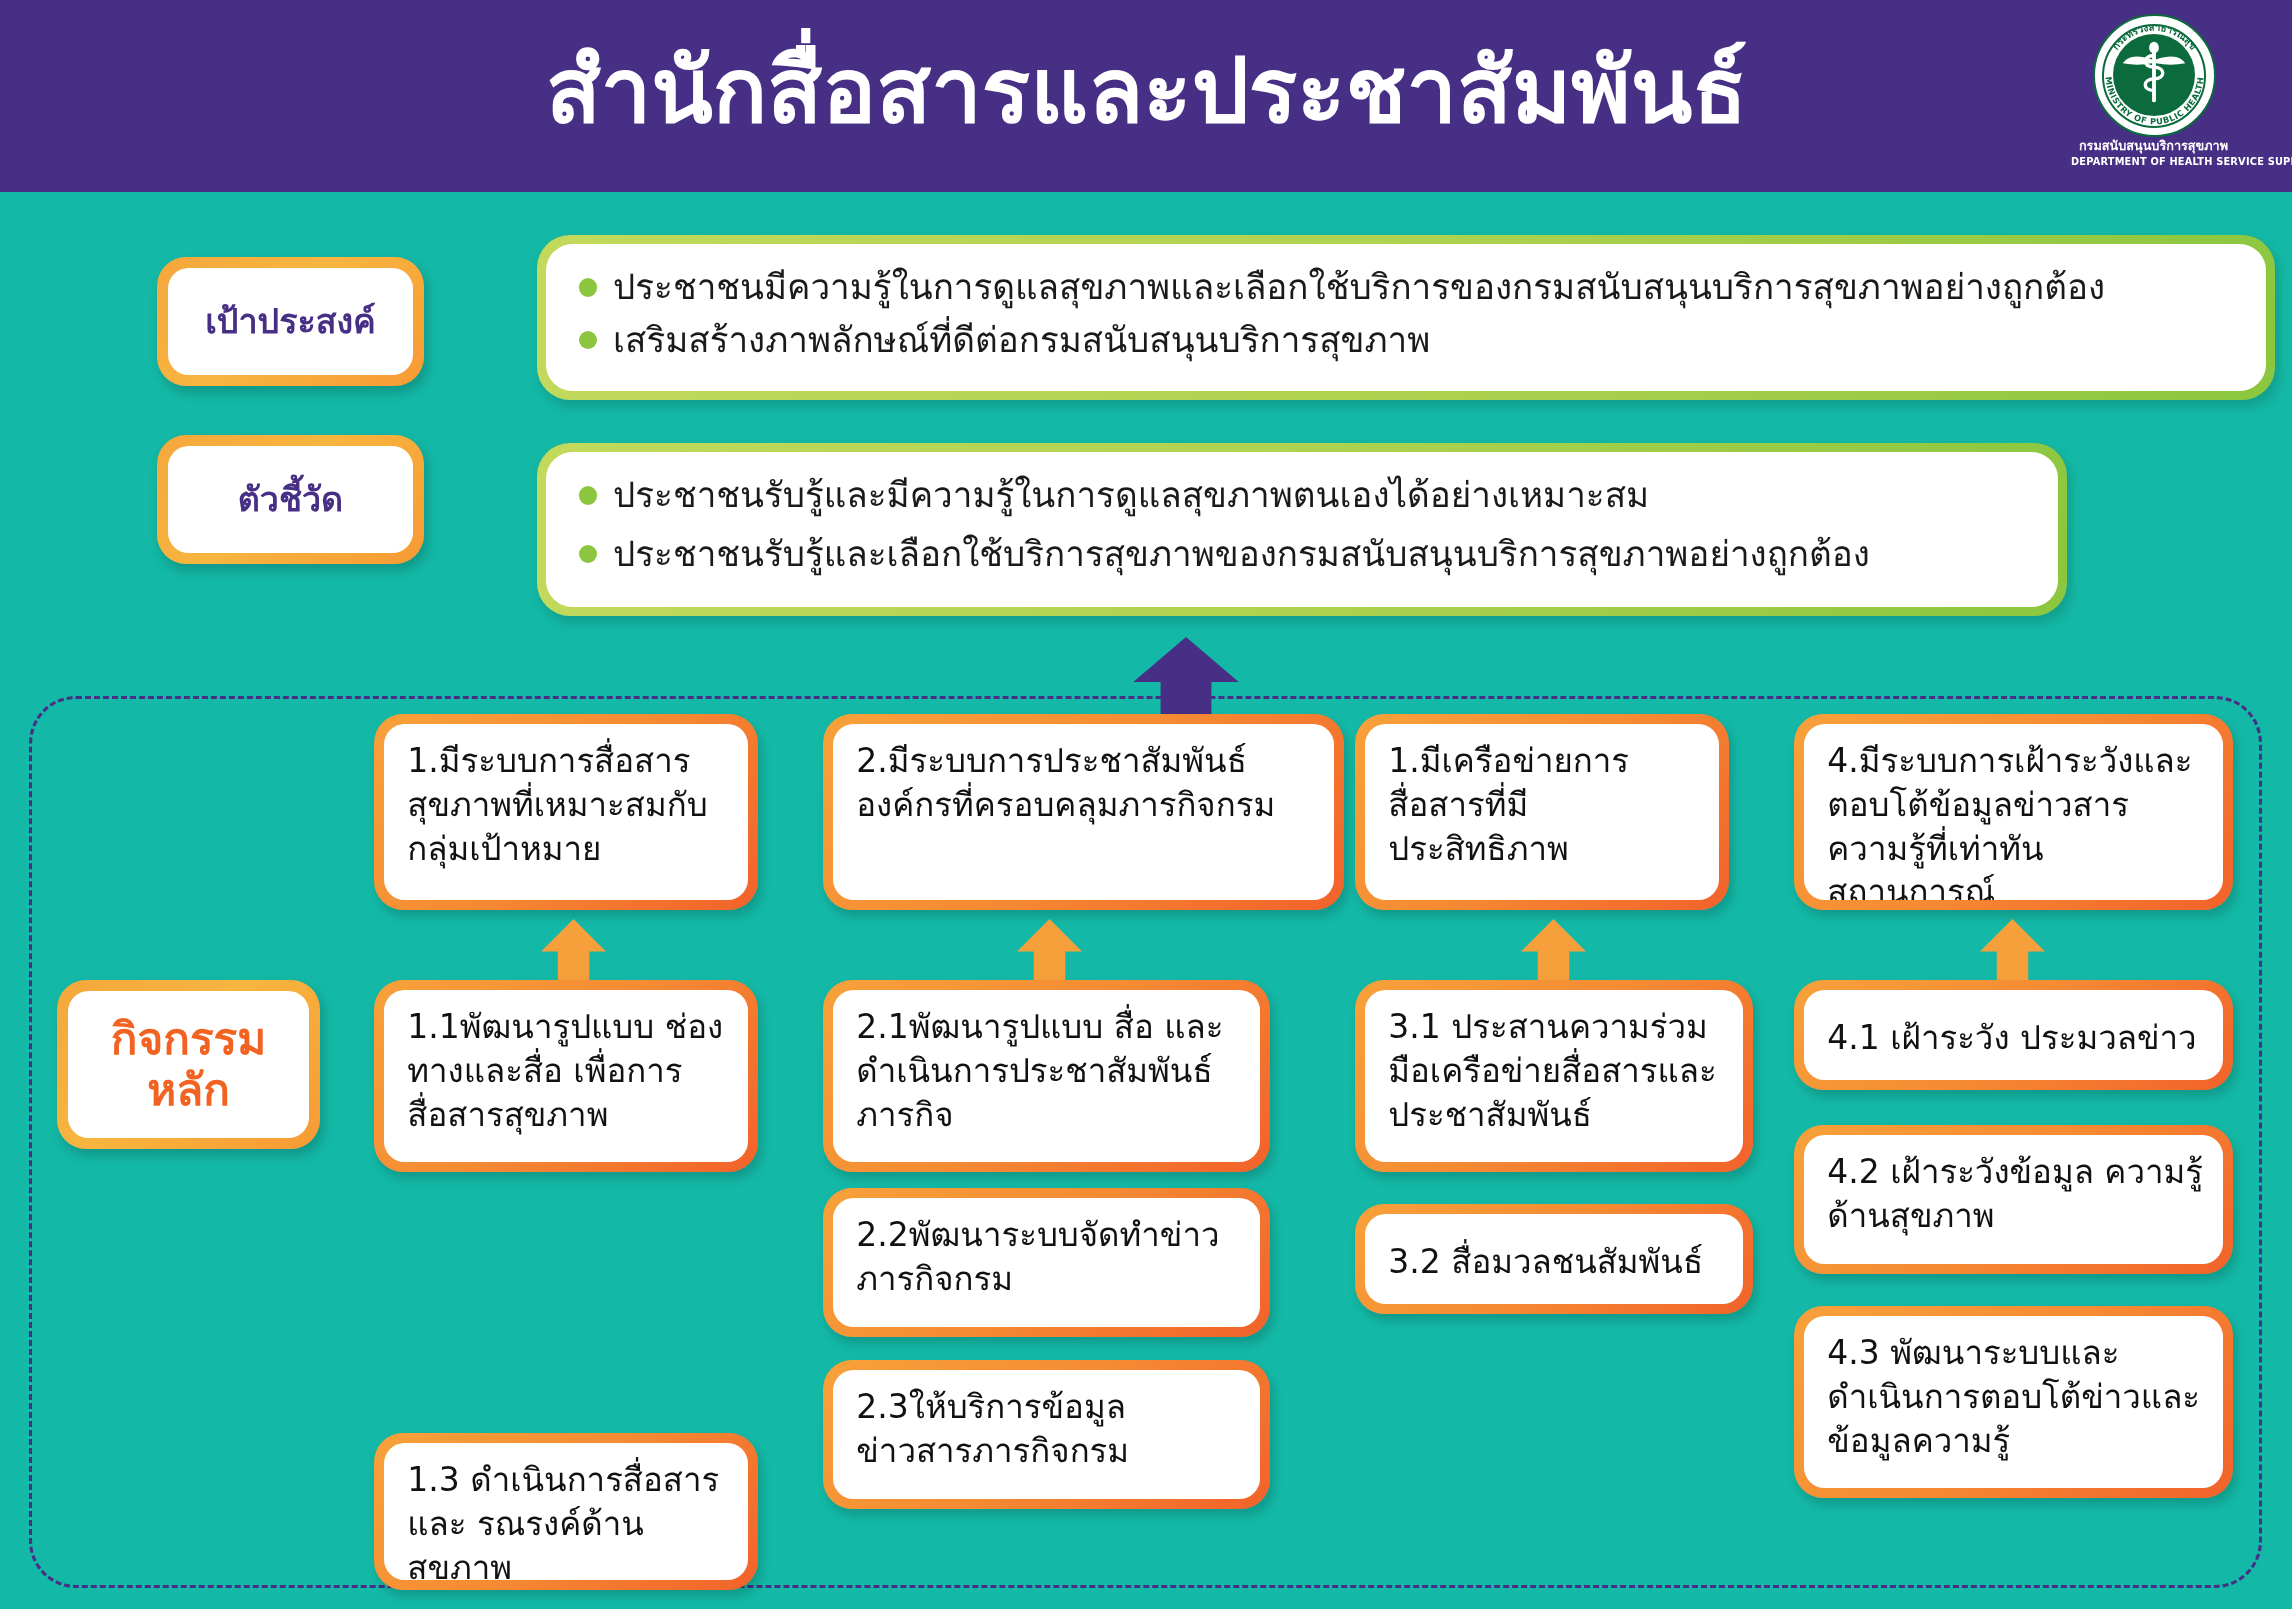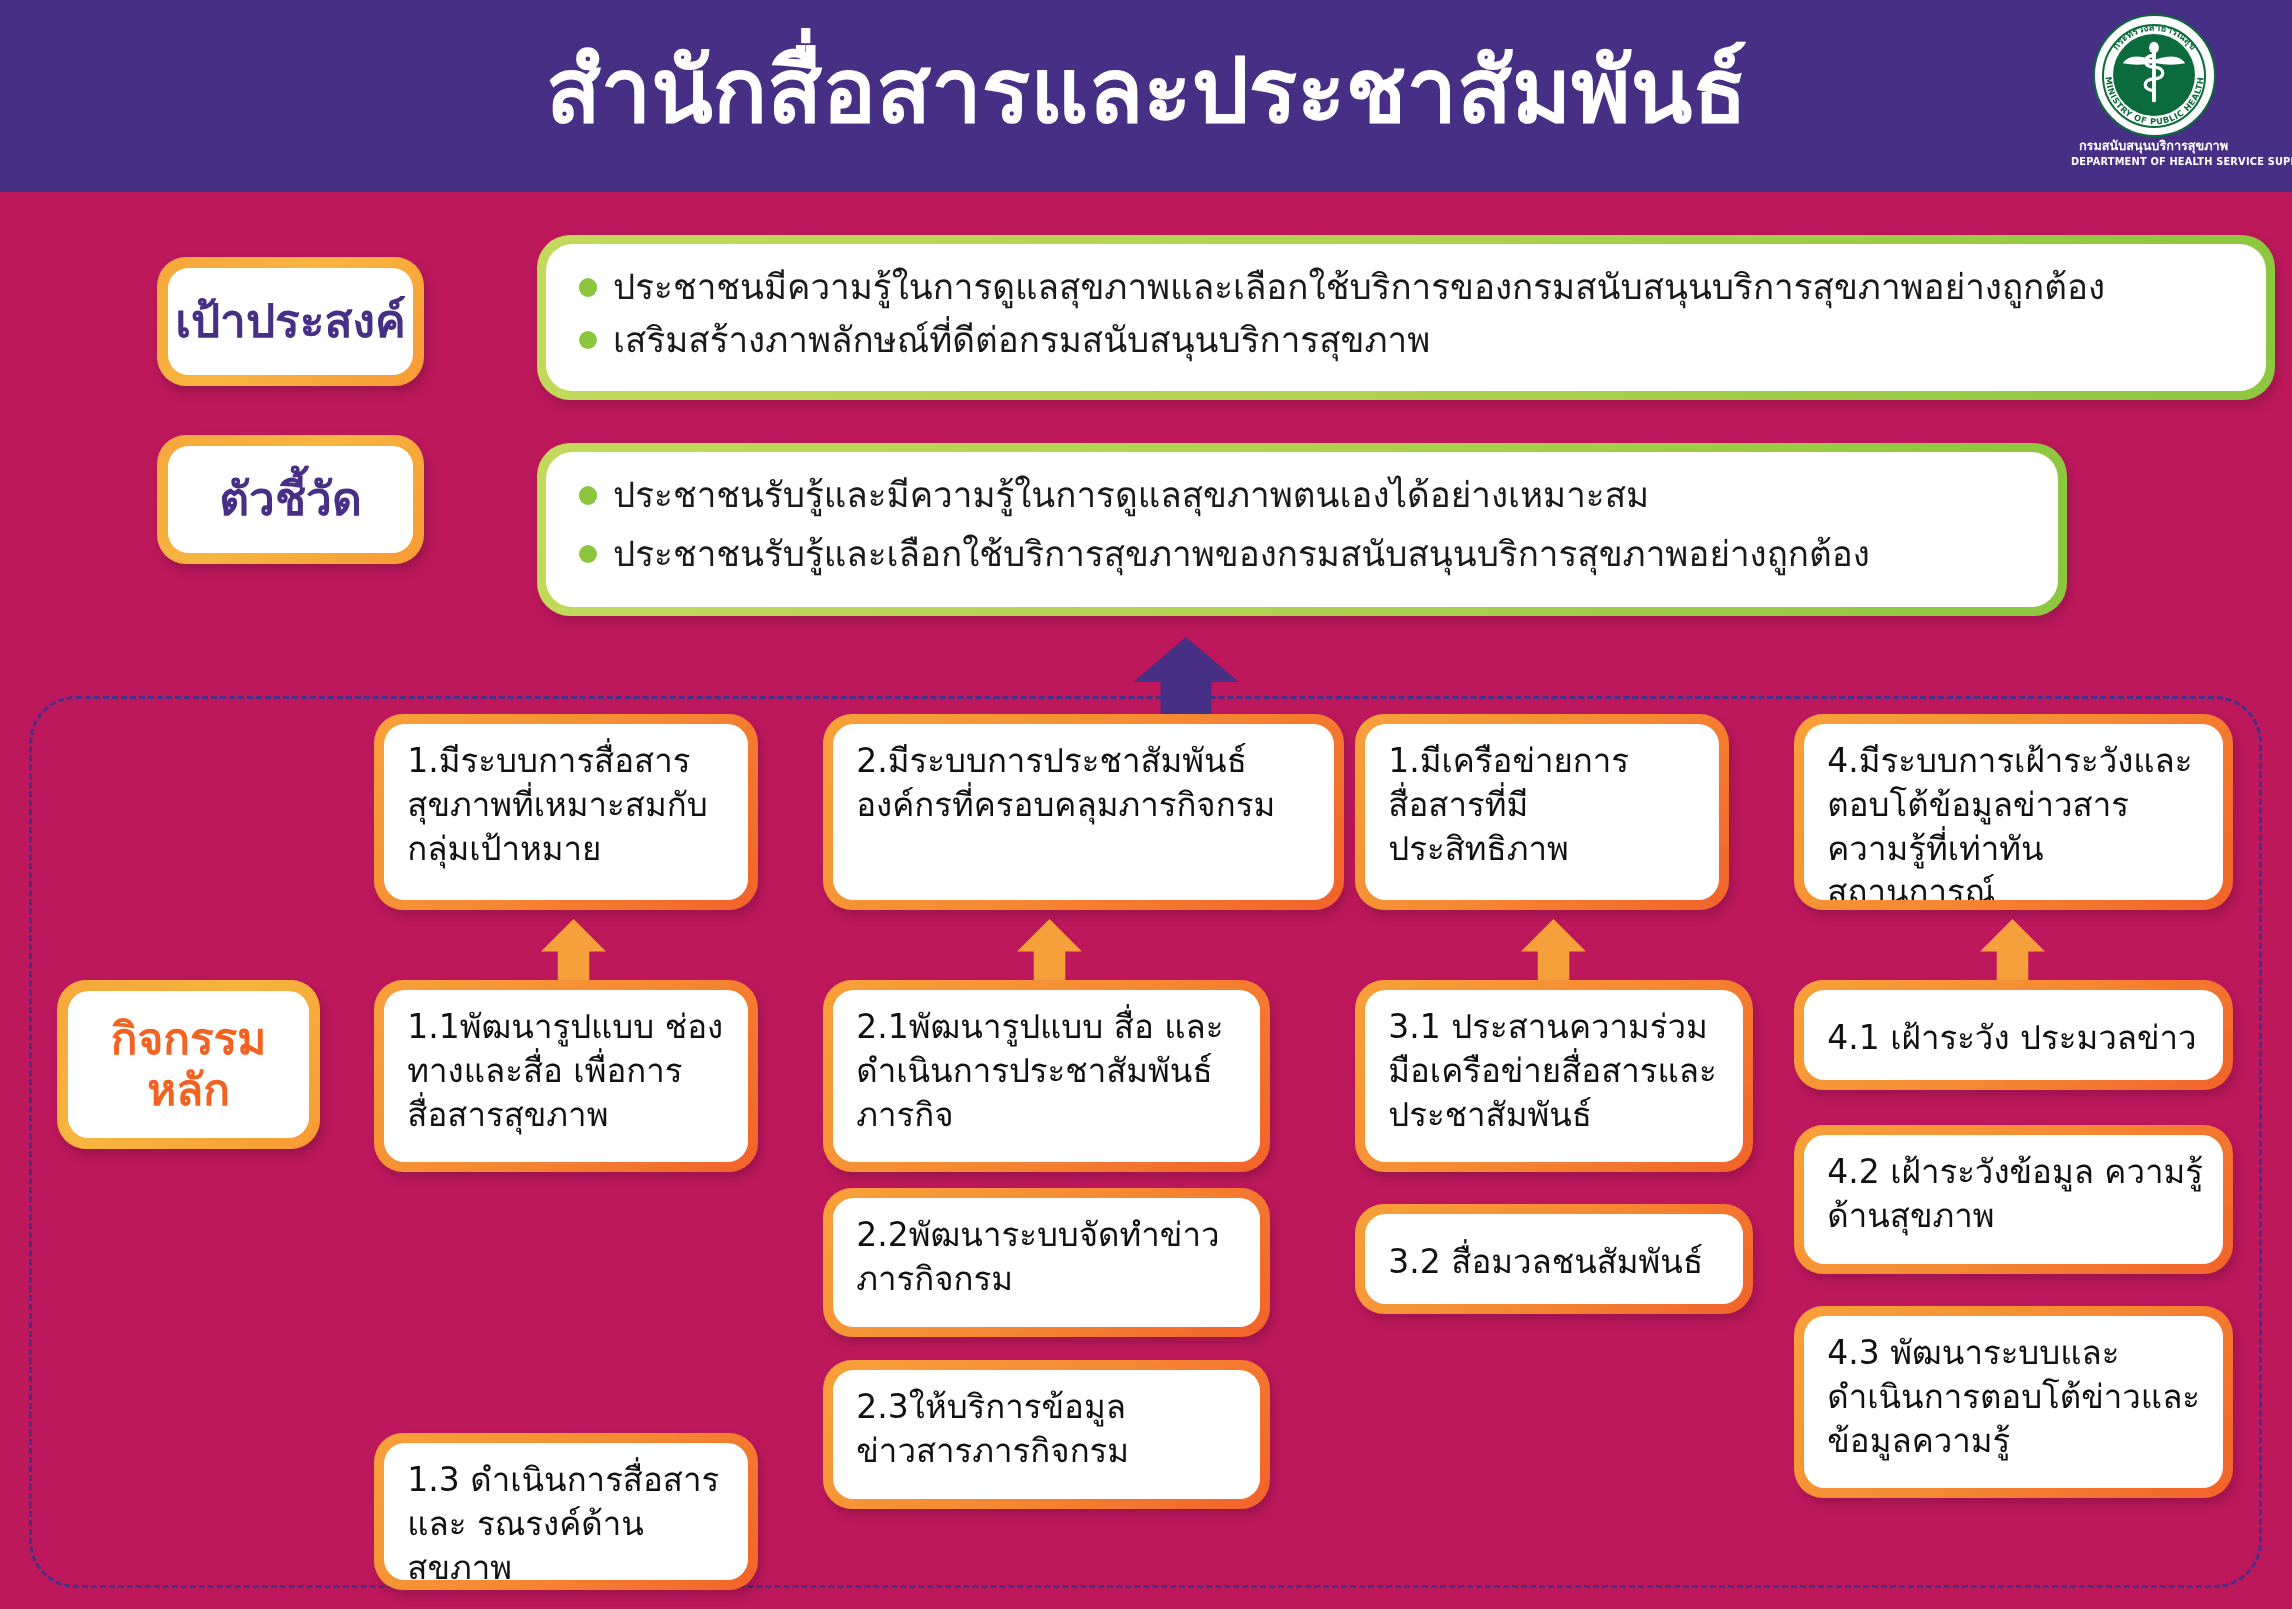--- a/index.html
+++ b/index.html
@@ -9,21 +9,21 @@
     height: 1609px;
     background: #ffffff;
     font-family: "DejaVu Sans", "Liberation Sans", sans-serif;
     overflow: hidden;
   }
 
   #page {
     position: relative;
     width: 2293px;
     height: 1609px;
-    background: #be185d;
+    background: #14b8a6;
     padding-left: 36px;
   }
 
   
   .header {
     position: absolute;
     left: 0; top: 0;
     width: 2293px;
     height: 192px;
     background: #472f85;
@@ -135,21 +135,21 @@
   }
   .grad-green {
     background: linear-gradient(100deg, #c2d95c 0%, #aed24f 50%, #8cc63f 100%);
   }
 
   
   #label-goal  { left: 157px;  top: 257px;  width: 267px; height: 129px; }
   #label-kpi   { left: 157px;  top: 435px;  width: 267px; height: 129px; }
   #label-goal .pill-inner, #label-kpi .pill-inner {
     color: #472f85;
-    font-size: 46px;
+    font-size: 34px;
   }
 
   #label-output { left: 57px;  top: 727px;  width: 263px; height: 125px; }
   #label-output .pill-inner { color: #f26322; font-size: 44px; }
 
   #label-activity { left: 57px; top: 980px; width: 263px; height: 169px; }
   #label-activity .pill-inner { color: #f26322; font-size: 44px; }
 
   
   .greenbox {

